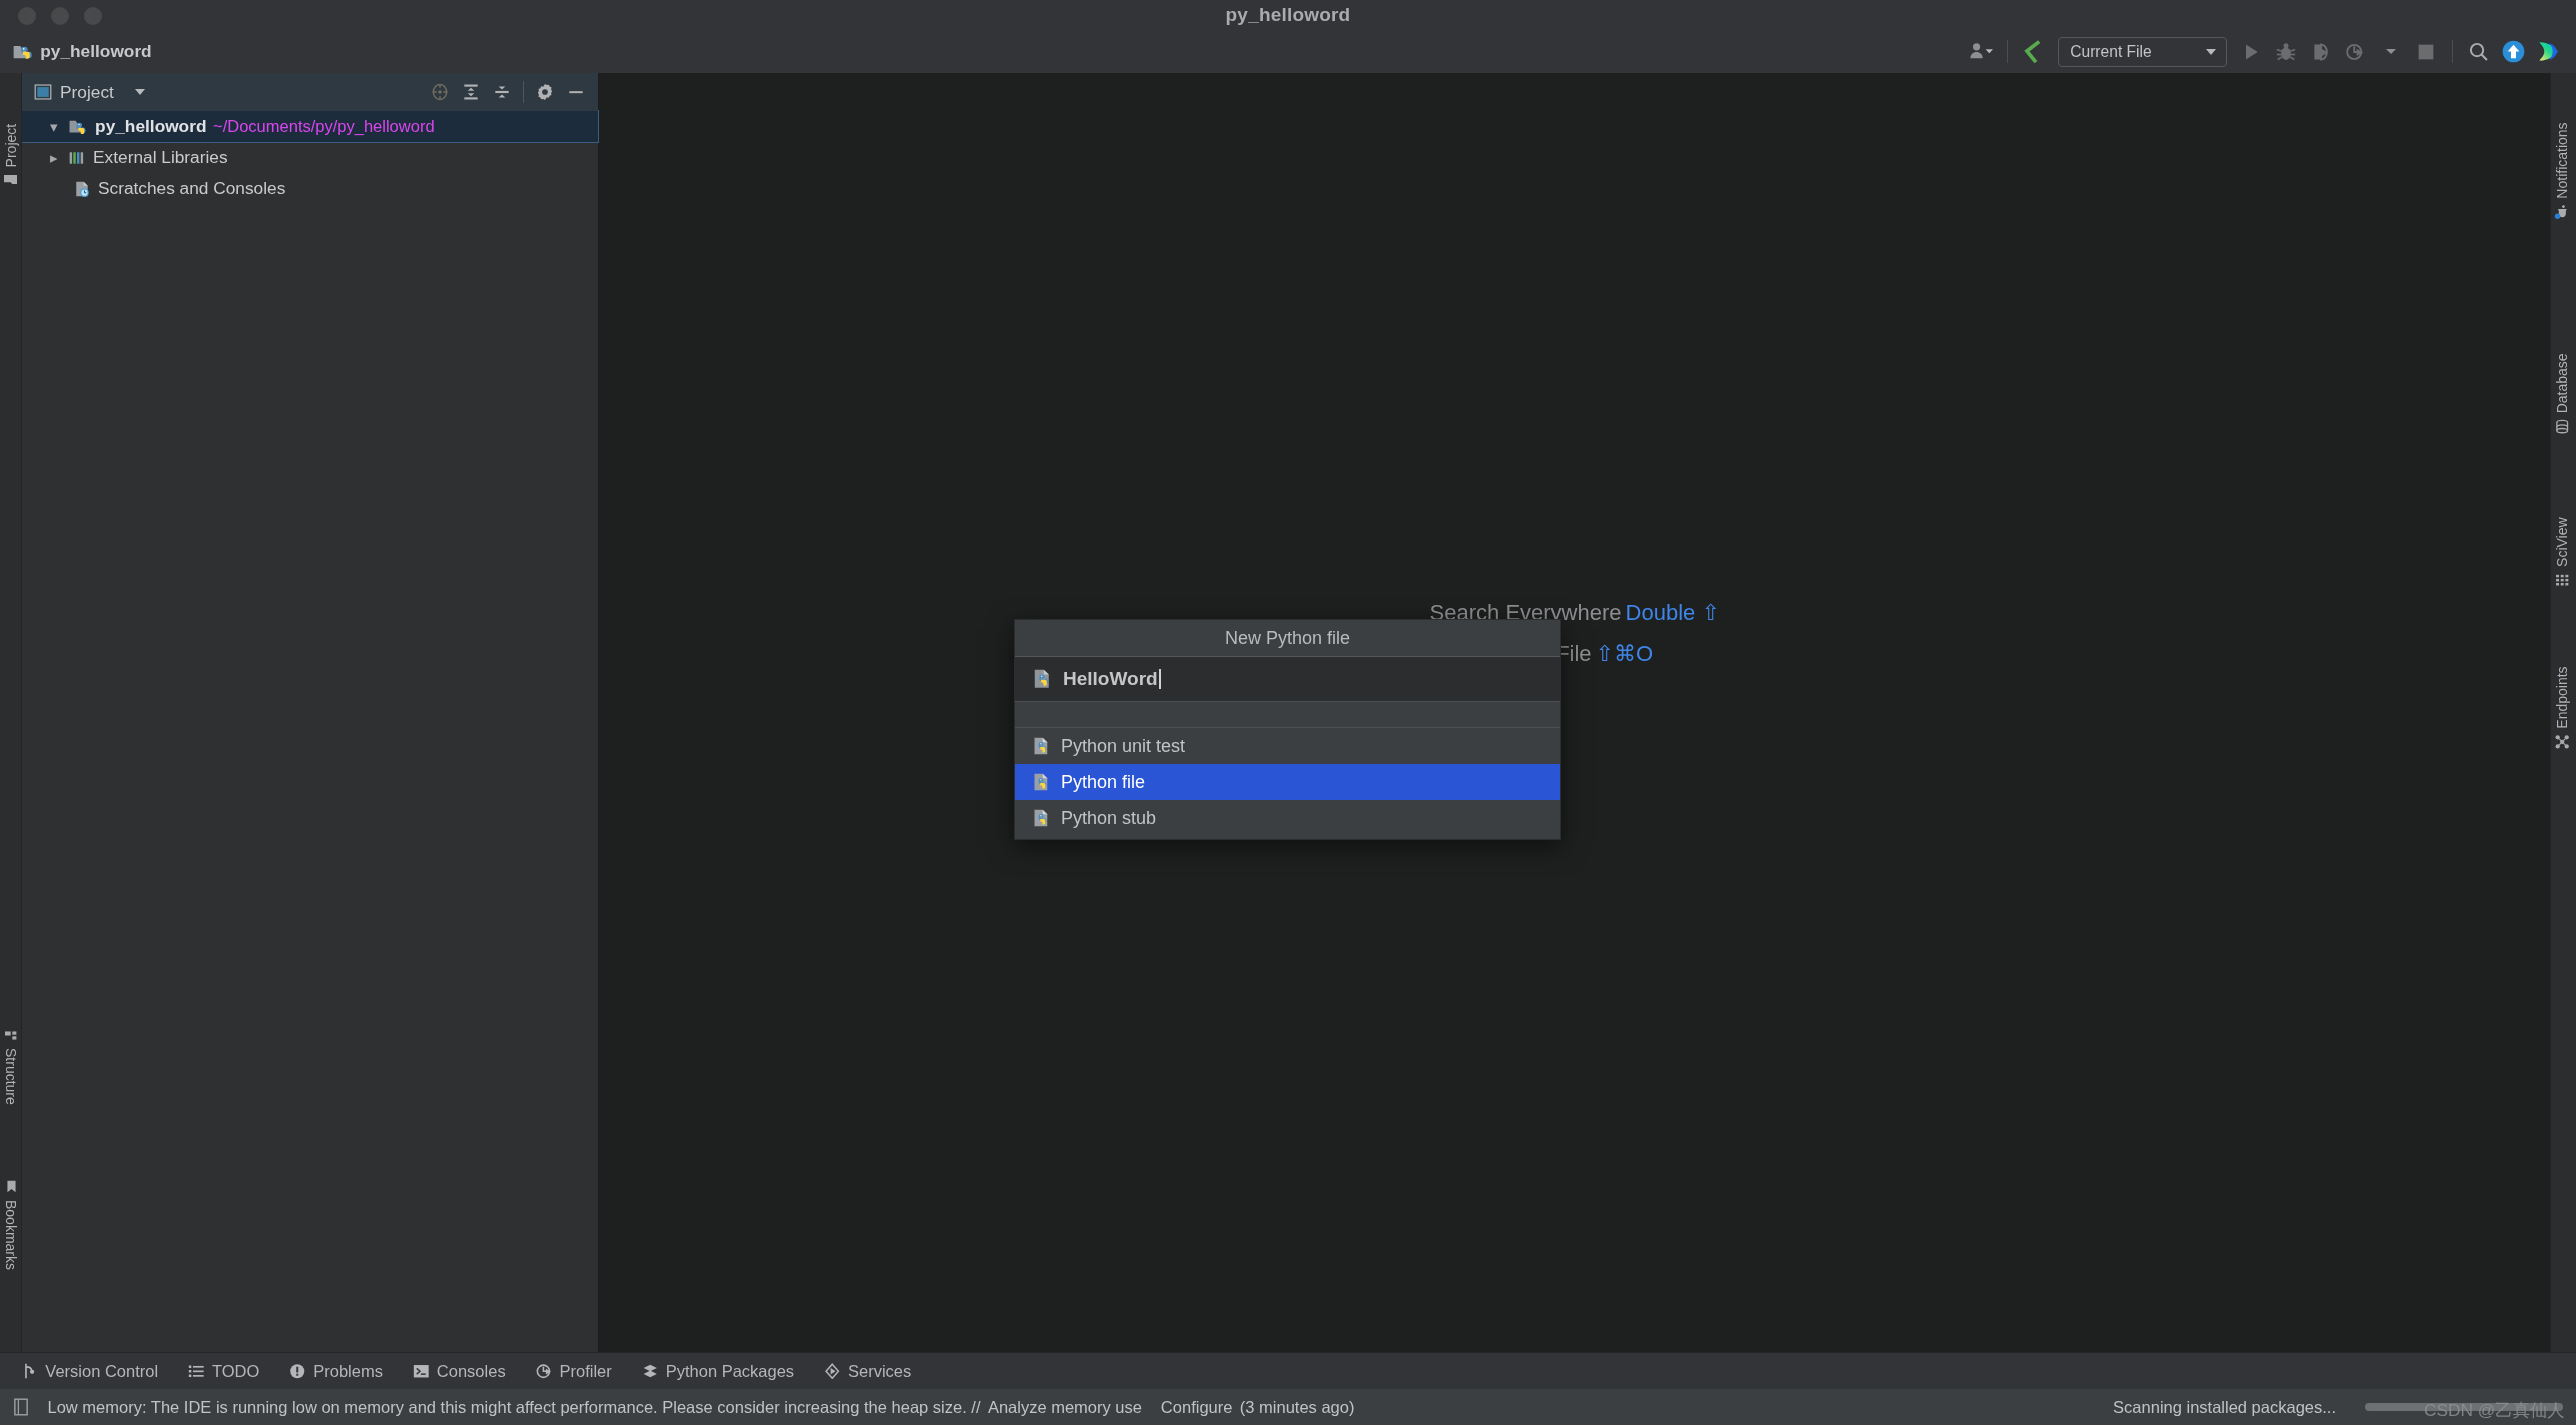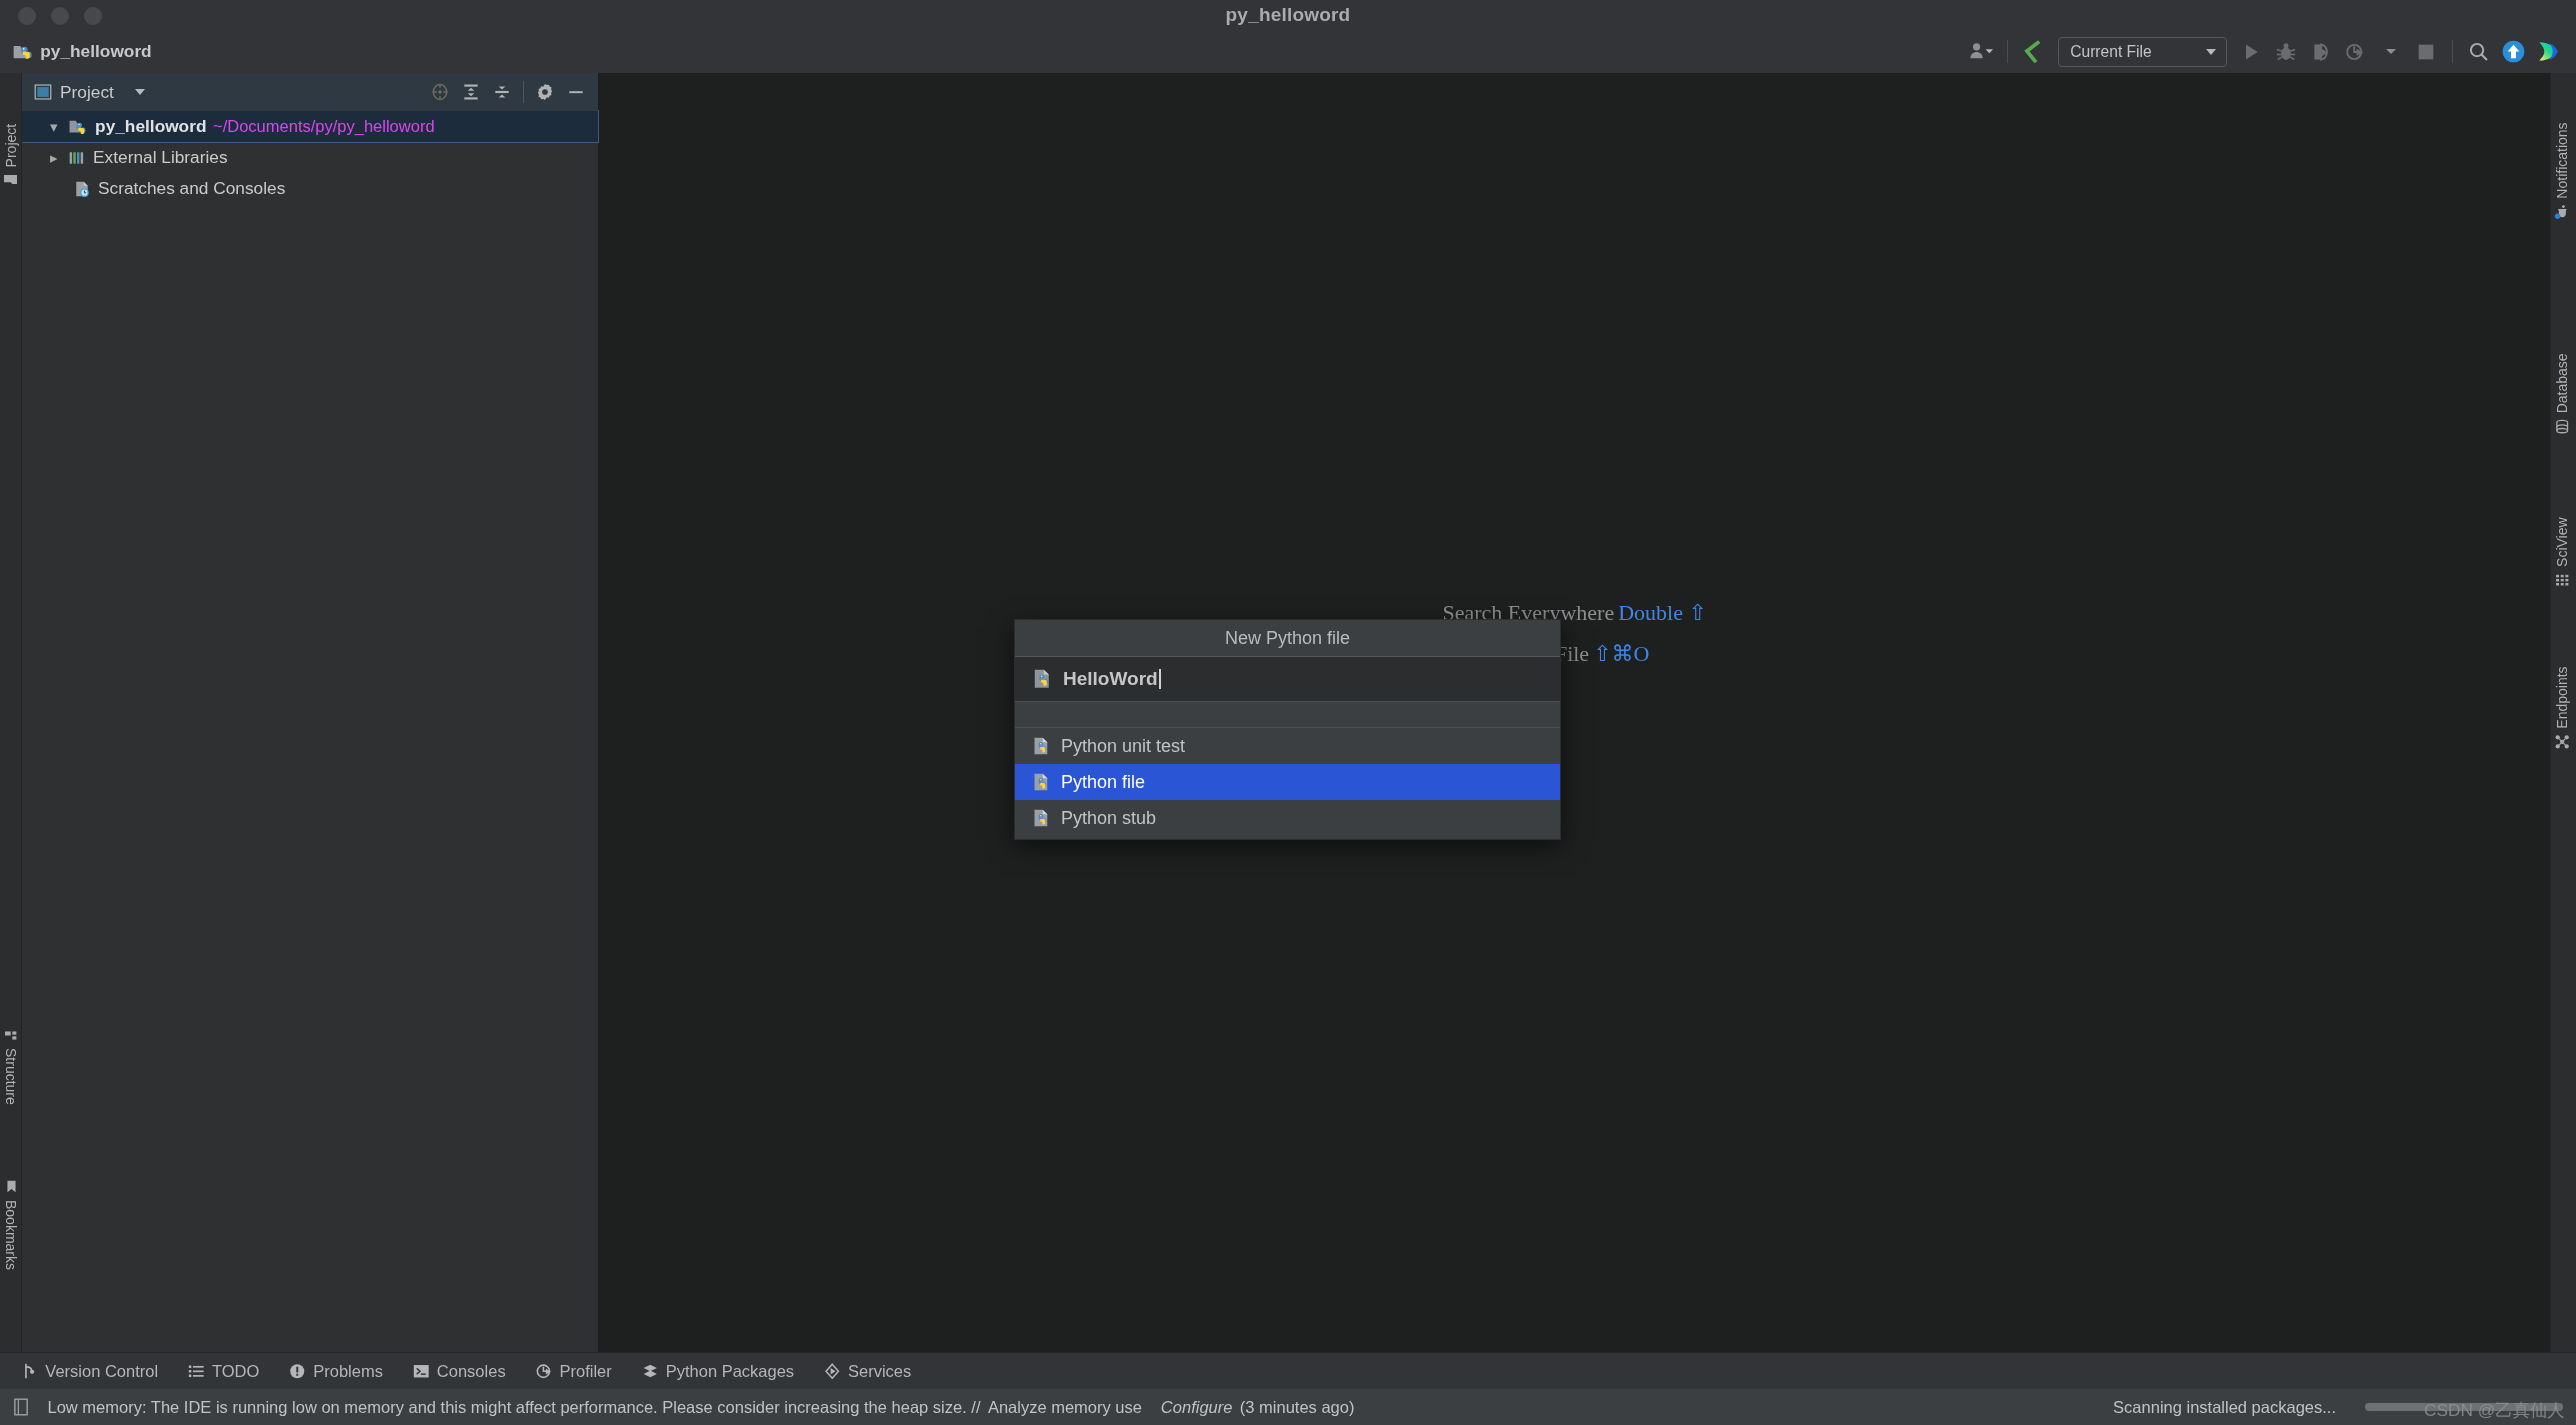--- a/index.html
+++ b/index.html
@@ -116,21 +116,21 @@
     width: 16.5px; display: inline-block; text-align: center;
     color: #a6a8aa; font-size: 15px; line-height: 1;
   }
 
   
   .editor { flex: 1 1 auto; background: #1e1f1f; position: relative; min-width: 0; }
   .hints {
     position: absolute; left: 0; right: 0; top: 527px;
     display: flex; flex-direction: column; align-items: center; gap: 15px;
   }
-  .hint-row { display: flex; align-items: baseline; gap: 4px; font-size: 22px; font-family: Liberation Serif, serif; }
+  .hint-row { display: flex; align-items: baseline; gap: 4px; font-size: 22px; }
   .hint-lab { color: #8c8e90; }
   .hint-key { color: #3f86e8; }
 
   
   .popup {
     position: absolute; left: 1014px; top: 619px;
     width: 545px;
     background: #3c3f41;
     box-shadow: 0 6.6px 25px rgba(0,0,0,.55);
     border: 0.8px solid #2b2d2f;
@@ -589,21 +589,21 @@
   <div class="status-bar">
     <span style="margin-right:18px;">
       <svg width="18" height="20" viewBox="0 0 22 24">
         <rect x="3.5" y="2.5" width="15" height="19" fill="none" stroke="#9a9c9e" stroke-width="1.8"></rect>
         <rect x="7" y="2.5" width="1.6" height="19" fill="#9a9c9e"></rect>
       </svg>
     </span>
     <span class="st-msg">
       <span>Low memory: The IDE is running low on memory and this might affect performance. Please consider increasing the heap size. //</span>
       <span class="st-link">Analyze memory use</span>
-      <span class="st-link" style="margin-left:11.5px;font-style:italic;">Configure</span>
+      <span class="st-link" style="margin-left:11.5px;">Configure</span>
       <span>(3 minutes ago)</span>
     </span>
     <span class="st-right">
       <span class="txt">Scanning installed packages...</span>
       <span class="pbar"></span>
     </span>
     <span class="watermark">CSDN @乙真仙人</span>
   </div>
 
   <div class="popup">

